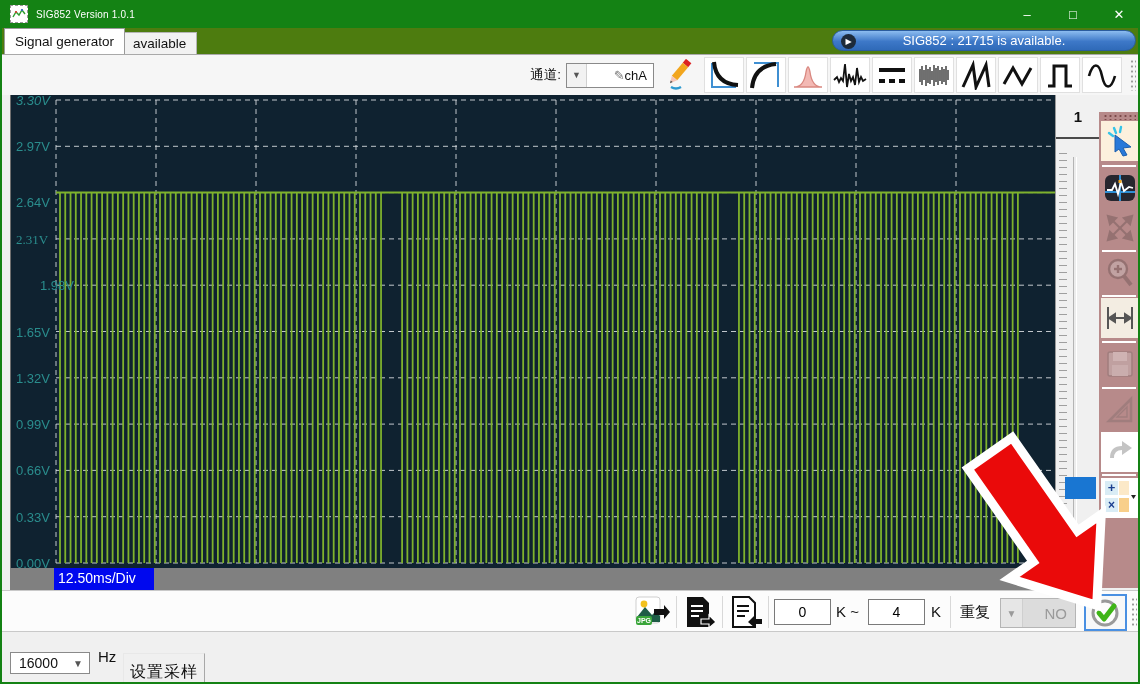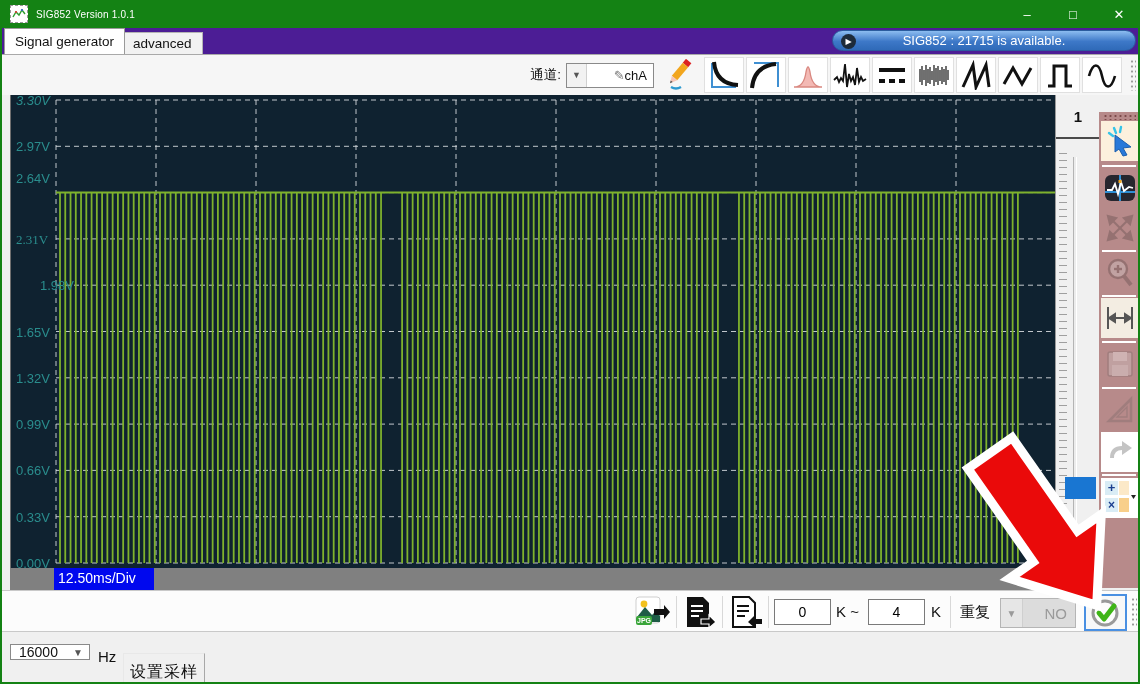--- a/index.html
+++ b/index.html
@@ -10,21 +10,21 @@
     border-bottom:2px solid #148214; overflow:hidden;
   }
   .abs { position:absolute; }
   
   #titlebar { left:0; top:0; width:1140px; height:28px; background:#148214; display:flex; align-items:center; color:#fff; }
   #app-icon { width:18px; height:18px; margin:0 8px 0 8px; background:#fff; border:1px dashed #999; }
   #title-text { font-size:10px; letter-spacing:.2px; }
   .wctl { width:46px; height:28px; display:flex; align-items:center; justify-content:center; color:#fff; font-size:13px; }
   #win-controls { margin-left:auto; display:flex; }
   
-  #tabrow { left:0; top:28px; width:1138px; height:27px; background:#4c1d95; border-bottom:1px solid #a9a9a9; }
+  #tabrow { left:0; top:28px; width:1138px; height:27px; background:#4d7c0f; border-bottom:1px solid #a9a9a9; }
   .tab { position:absolute; bottom:0; font-size:13.5px; color:#111; padding:0 10px; display:flex; align-items:flex-end; justify-content:center; background:#fff; }
   .tab.active { left:2px; height:26px; border:1px solid #9a9a9a; border-bottom:none; padding-bottom:5px; z-index:2; }
   .tab.inactive { left:120px; height:22px; border:1px solid #b5b5b5; border-bottom:none; background:#f2f2f2; padding-bottom:3px; }
   #status-pill { left:830px; top:2px; width:304px; height:21px; border-radius:11px;
      background:linear-gradient(#8cbcf0,#3d78c8 55%,#2f6ab8); border:1px solid #2b5c9e;
      color:#fff; font-size:13px; display:flex; align-items:center; justify-content:center; }
   #status-play { position:absolute; left:8px; top:3px; width:15px; height:15px; border-radius:50%; background:#1d2b3a; color:#fff; font-size:8px; display:flex; align-items:center; justify-content:center; }
   
   #toolbar { left:0; top:55px; width:1138px; height:40px; background:#f6f6f6; display:flex; align-items:center; justify-content:flex-end; gap:2px; padding-right:4px; }
   #channel-label { font-size:13.5px; color:#111; margin-right:3px; }
@@ -58,21 +58,21 @@
   .vline { position:absolute; top:5px; width:1px; height:32px; background:#d8d8d8; }
   .numfield { position:absolute; top:8px; width:57px; height:26px; border:1px solid #7a7a7a; background:#fff; font-size:14px; text-align:center; font-family:"Liberation Sans",sans-serif; }
   .ktext { position:absolute; top:12px; font-size:15px; color:#111; }
   #repeat-dd { position:absolute; left:998px; top:7px; width:76px; height:30px; background:#dcdcdc; border:1px solid #b5b5b5; display:flex; align-items:center; }
   #repeat-dd .chev { width:22px; height:100%; background:#e6e6e6; color:#9a9a9a; font-size:10px; display:flex; align-items:center; justify-content:center; border-right:1px solid #cfcfcf; }
   #repeat-dd .val { flex:1; text-align:right; padding-right:8px; color:#9a9a9a; font-size:15px; }
   #confirm-btn { position:absolute; left:1082px; top:3px; width:43px; height:37px; background:#f8f8f8; border:2px solid #4a90e2; display:flex; align-items:center; justify-content:center; }
   #bottom-grip { position:absolute; left:1129px; top:6px; width:6px; height:30px; background-image:radial-gradient(circle,#9a9a9a 1px,transparent 1.2px); background-size:4px 5px; }
   
   #bottombar { left:0; top:632px; width:1138px; height:50px; background:#f0f0f0; }
-  #rate-combo { position:absolute; left:8px; top:12px; width:80px; height:16px; background:#fff; border:1px solid #8a8a8a; display:flex; align-items:center; font-size:14px; }
+  #rate-combo { position:absolute; left:8px; top:20px; width:80px; height:22px; background:#fff; border:1px solid #8a8a8a; display:flex; align-items:center; font-size:14px; }
   #rate-combo .val { flex:1; padding-left:8px; color:#111; }
   #rate-combo .chev { width:22px; height:100%; color:#555; font-size:10px; display:flex; align-items:center; justify-content:center; }
   #hz-label { position:absolute; left:96px; top:16px; font-size:15px; color:#111; }
   #set-sample-btn { position:absolute; left:121px; top:21px; width:82px; height:38px; background:#f0f0f0; border:1px solid #a8a8a8; border-top-color:#e8e8e8; border-left-color:#e8e8e8; font-size:16px; color:#111; display:flex; align-items:center; justify-content:center; letter-spacing:1px; }
   #device-panel { position:absolute; left:790px; top:4px; width:348px; height:46px; background:#4b4b4b; border-top:1px solid #2e2e2e; }
   #stop-btn { position:absolute; right:50px; top:5px; width:142px; height:37px; border-radius:19px; background:linear-gradient(#fbfbfb,#cfcfcf); border:4px solid #323232; box-shadow:0 0 0 2px #5c5c5c; color:#1c1c1c; font-size:15px; display:flex; align-items:center; justify-content:center; }
   
   #arrow-layer { left:948px; top:423px; width:192px; height:202px; z-index:50; pointer-events:none; }
 </style>
 </head>
@@ -89,21 +89,21 @@
   <span id="title-text">SIG852  Version 1.0.1</span>
   <div id="win-controls">
     <div class="wctl">–</div>
     <div class="wctl">□</div>
     <div class="wctl">✕</div>
   </div>
 </div>
 
 <div class="abs" id="tabrow">
   <div class="tab active">Signal generator</div>
-  <div class="tab inactive">advanced</div>
+  <div class="tab inactive">available</div>
   <div class="abs" id="status-pill">
     <div id="status-play">▶</div>
     <span>SIG852 : 21715 is available.</span>
   </div>
 </div>
 
 <div class="abs" id="toolbar">
   <span id="channel-label">通道:</span>
   <div id="channel-combo">
     <div class="chev">▼</div>
@@ -391,21 +391,21 @@
       <line x1="980.5789473684235" y1="97.59999999999997" x2="980.5789473684235" y2="468" stroke="#7eb22d" stroke-width="1.8"></line>
       <line x1="985.8421052631604" y1="97.59999999999997" x2="985.8421052631604" y2="468" stroke="#7eb22d" stroke-width="1.8"></line>
       <line x1="991.1052631578973" y1="97.59999999999997" x2="991.1052631578973" y2="468" stroke="#7eb22d" stroke-width="1.8"></line>
       <line x1="996.3684210526342" y1="97.59999999999997" x2="996.3684210526342" y2="468" stroke="#7eb22d" stroke-width="1.8"></line>
       <line x1="1001.631578947371" y1="97.59999999999997" x2="1001.631578947371" y2="468" stroke="#7eb22d" stroke-width="1.8"></line>
       <line x1="1006.8947368421079" y1="97.59999999999997" x2="1006.8947368421079" y2="468" stroke="#7eb22d" stroke-width="1.8"></line>
     </svg>
   <div id="ylabels">
       <span style="top: -2px; font-style: italic;">3.30V</span>
       <span style="top: 44.3px;">2.97V</span>
-      <span style="top: 76px;">2.64V</span>
+      <span style="top: 100px;">2.64V</span>
       <span style="top: 136.9px; font-family: Liberation Serif, serif;">2.31V</span>
       <span style="top: 183.2px; margin-left: 24px;">1.98V</span>
       <span style="top: 229.5px;">1.65V</span>
       <span style="top: 275.8px;">1.32V</span>
       <span style="top: 322.1px;">0.99V</span>
       <span style="top: 368.4px;">0.66V</span>
       <span style="top: 414.7px;">0.33V</span>
       <span style="top: 461px;">0.00V</span>
     </div>
 </div>

